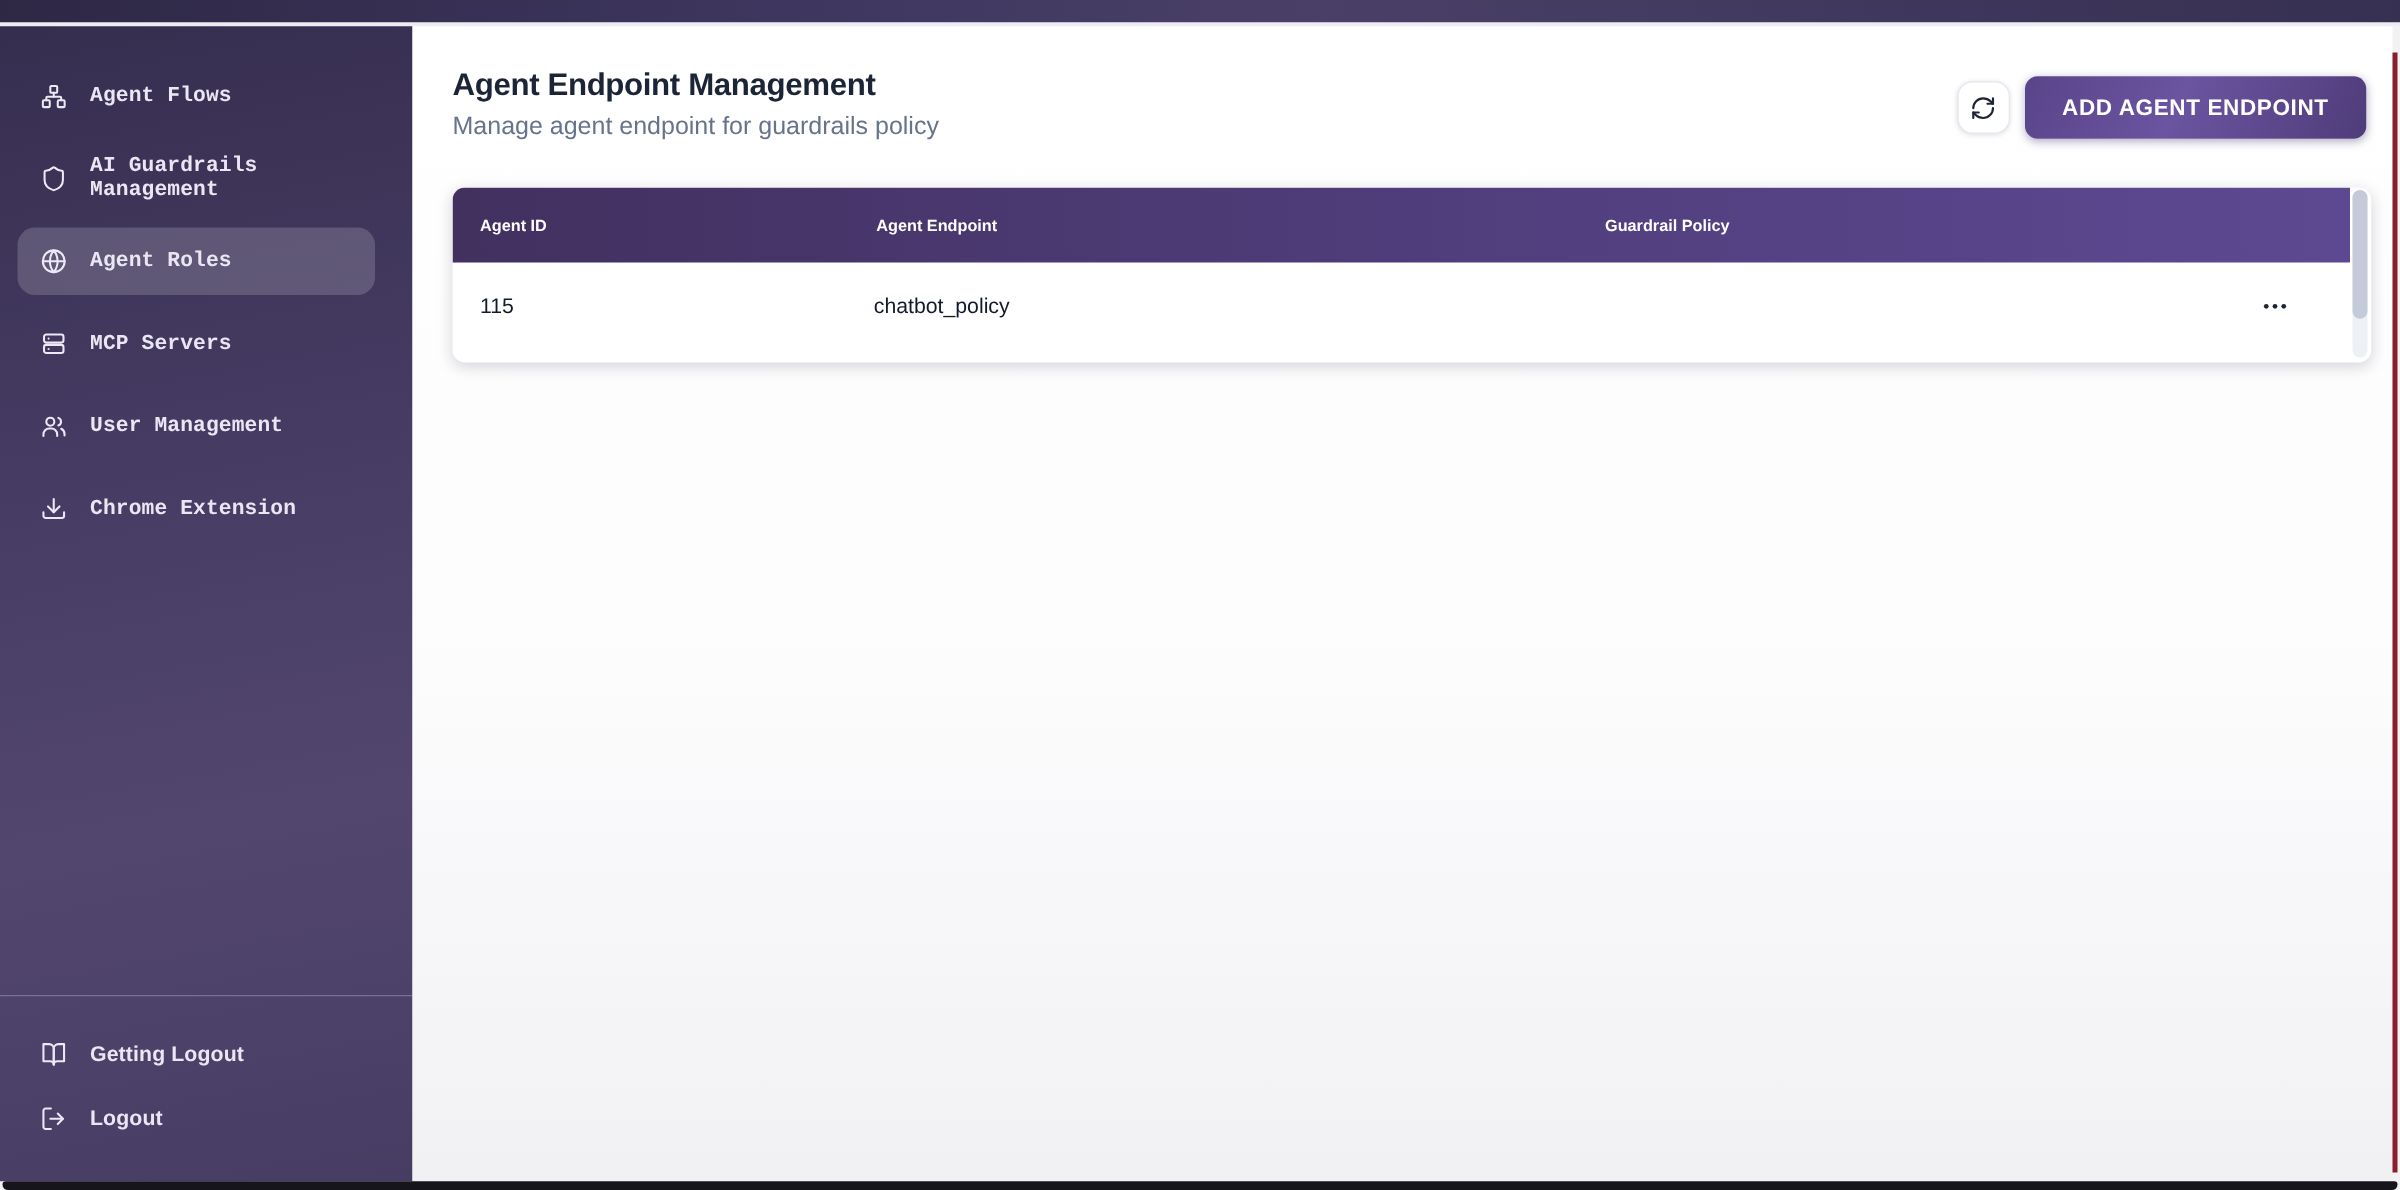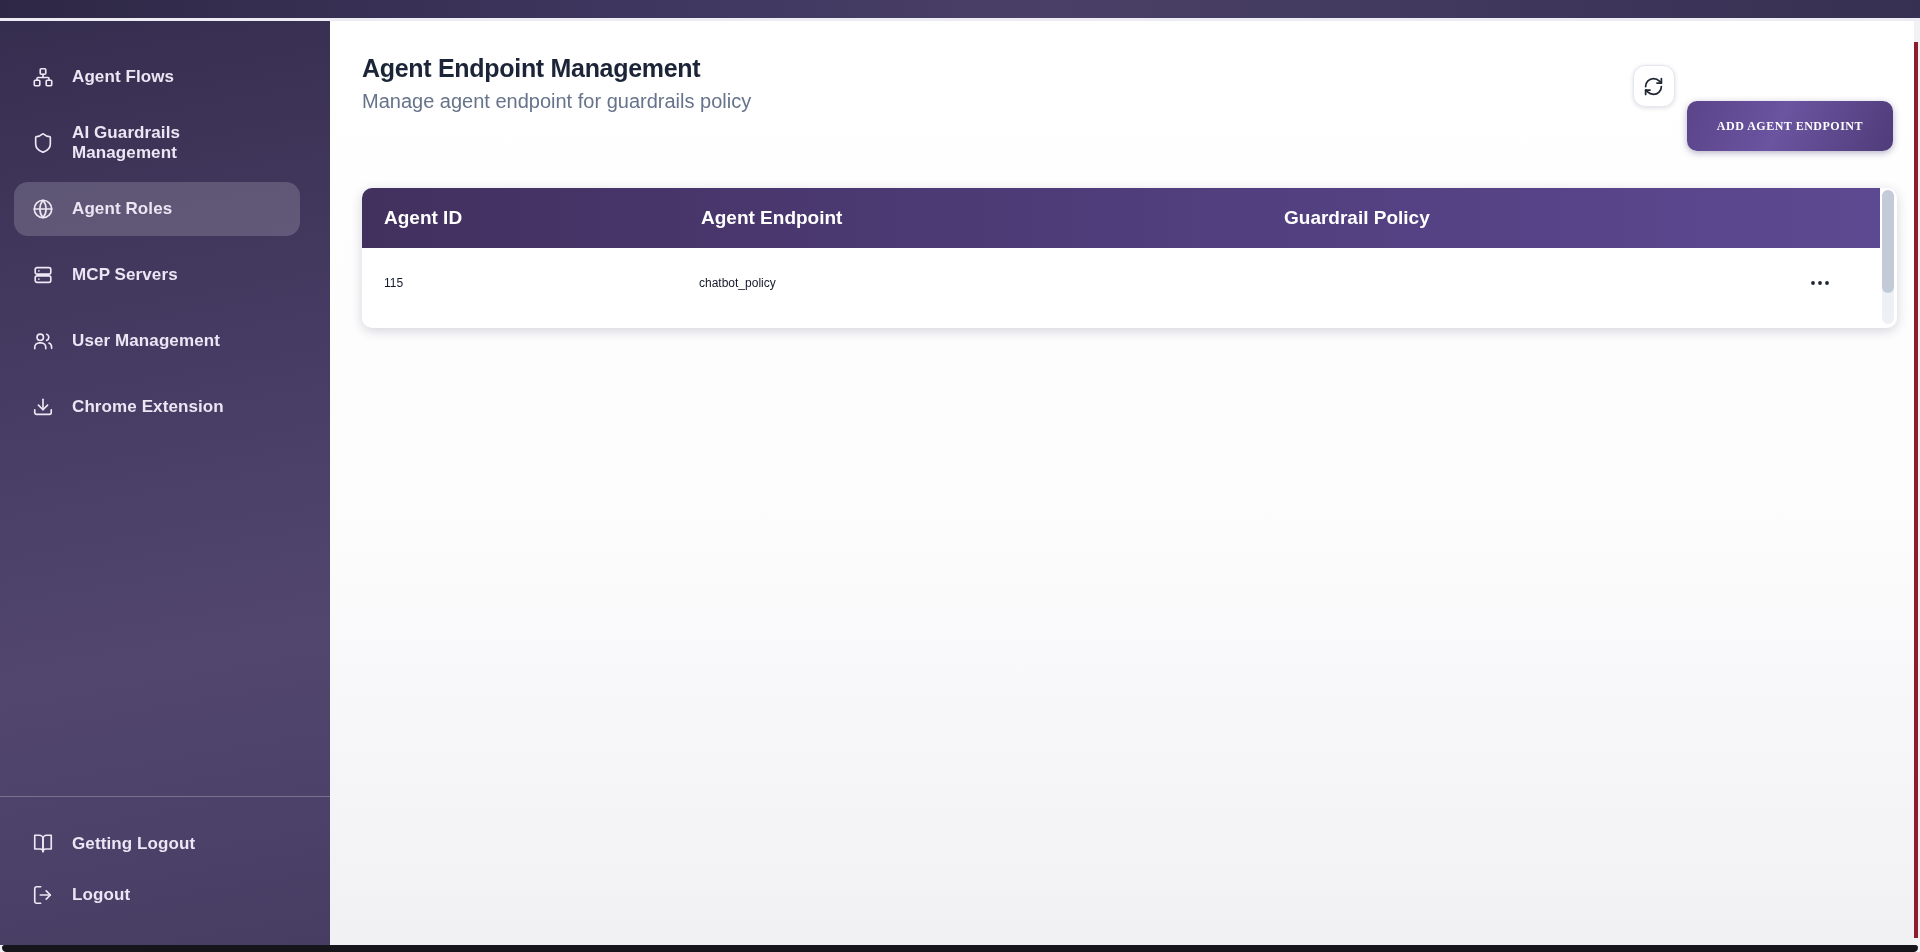--- a/index.html
+++ b/index.html
@@ -24,21 +24,21 @@
   .screen-edge { position: absolute; top: 21px; bottom: 7px; right: 2px; width: 4px; background: #8a1e2e; }
 
   .main-wrap { position: absolute; top: 21px; left: 0; width: 1920px; height: 924px; }
 
   
   .sidebar {
     position: absolute; left: 0; top: 0; width: 330px; height: 924px;
     background: linear-gradient(170deg, #362e4f 0%, #453b62 35%, #52466f 68%, #473d63 100%);
     display: flex; flex-direction: column;
   }
-  .nav { padding: 29px 30px 0 14px; }
+  .nav { padding: 29px 30px 0 14px; font-family: Liberation Mono, monospace; }
   .nav-item {
     display: flex; align-items: center; gap: 18px;
     height: 54px; margin-bottom: 12px; padding: 0 16px 0 18px;
     border-radius: 14px; cursor: pointer;
     color: #eae6f4; font-size: 17px; font-weight: 600; letter-spacing: 0.1px;
   }
   .nav-item.active { background: rgba(255,255,255,0.17); }
   .nav-item .icon { display: inline-flex; width: 22px; height: 22px; flex: 0 0 22px; }
   .nav-item svg { width: 22px; height: 22px; stroke: #ece8f5; }
 
@@ -64,42 +64,41 @@
   .refresh-btn {
     width: 42px; height: 42px; margin-top: 4px; border-radius: 12px;
     background: #ffffff; border: 1px solid #e5e6f0;
     box-shadow: 0 1px 4px rgba(25,25,60,0.14);
     display: flex; align-items: center; justify-content: center; cursor: pointer;
   }
   .refresh-btn svg { width: 21px; height: 21px; stroke: #1e2533; }
   .add-btn {
     height: 50px; padding: 0 30px; border: none; border-radius: 10px; cursor: pointer;
     background: linear-gradient(115deg, #5a4489 0%, #6b54a0 45%, #4f3c79 100%);
-    color: #ffffff; font-size: 12px; font-weight: 700; letter-spacing: 0.5px;
-    font-family: Liberation Serif, serif;
+    color: #ffffff; font-size: 18px; font-weight: 700; letter-spacing: 0.5px;
+    font-family: Liberation Sans, sans-serif;
     box-shadow: 0 2px 7px rgba(50,35,95,0.35);
-    margin-top: 40px;
   }
 
   
   .table-card {
     position: relative; margin: 37px 17px 0 32px; height: 140px;
     background: #ffffff; border-radius: 10px; overflow: hidden;
     box-shadow: 0 3px 12px rgba(25,25,60,0.18);
   }
   .thead {
     height: 60px; margin-right: 17px;
     background: linear-gradient(90deg, #42305f 0%, #4f3d7b 50%, #5d4991 100%);
     display: flex; align-items: center;
-    color: #ffffff; font-size: 19px; font-weight: 700;
+    color: #ffffff; font-size: 13px; font-weight: 700;
   }
   .trow {
     height: 70px; margin-right: 17px;
     display: flex; align-items: center;
-    font-size: 12px; color: #121a29; background: transparent;
+    font-size: 17px; color: #121a29; background: transparent;
   }
   .c-id { width: 335px; padding-left: 22px; }
   .c-endpoint { width: 585px; padding-left: 4px; display: flex; align-items: center; gap: 10px; }
   .c-policy { flex: 1; padding-left: 2px; }
   .c-actions { width: 76px; display: flex; justify-content: flex-start; }
   .info-icon { display: inline-flex; width: 20px; height: 20px; cursor: pointer; }
   .info-icon svg { width: 20px; height: 20px; stroke: #64748b; }
   .row-actions-btn {
     background: none; border: none; cursor: pointer; padding: 6px;
     display: flex; align-items: center;

